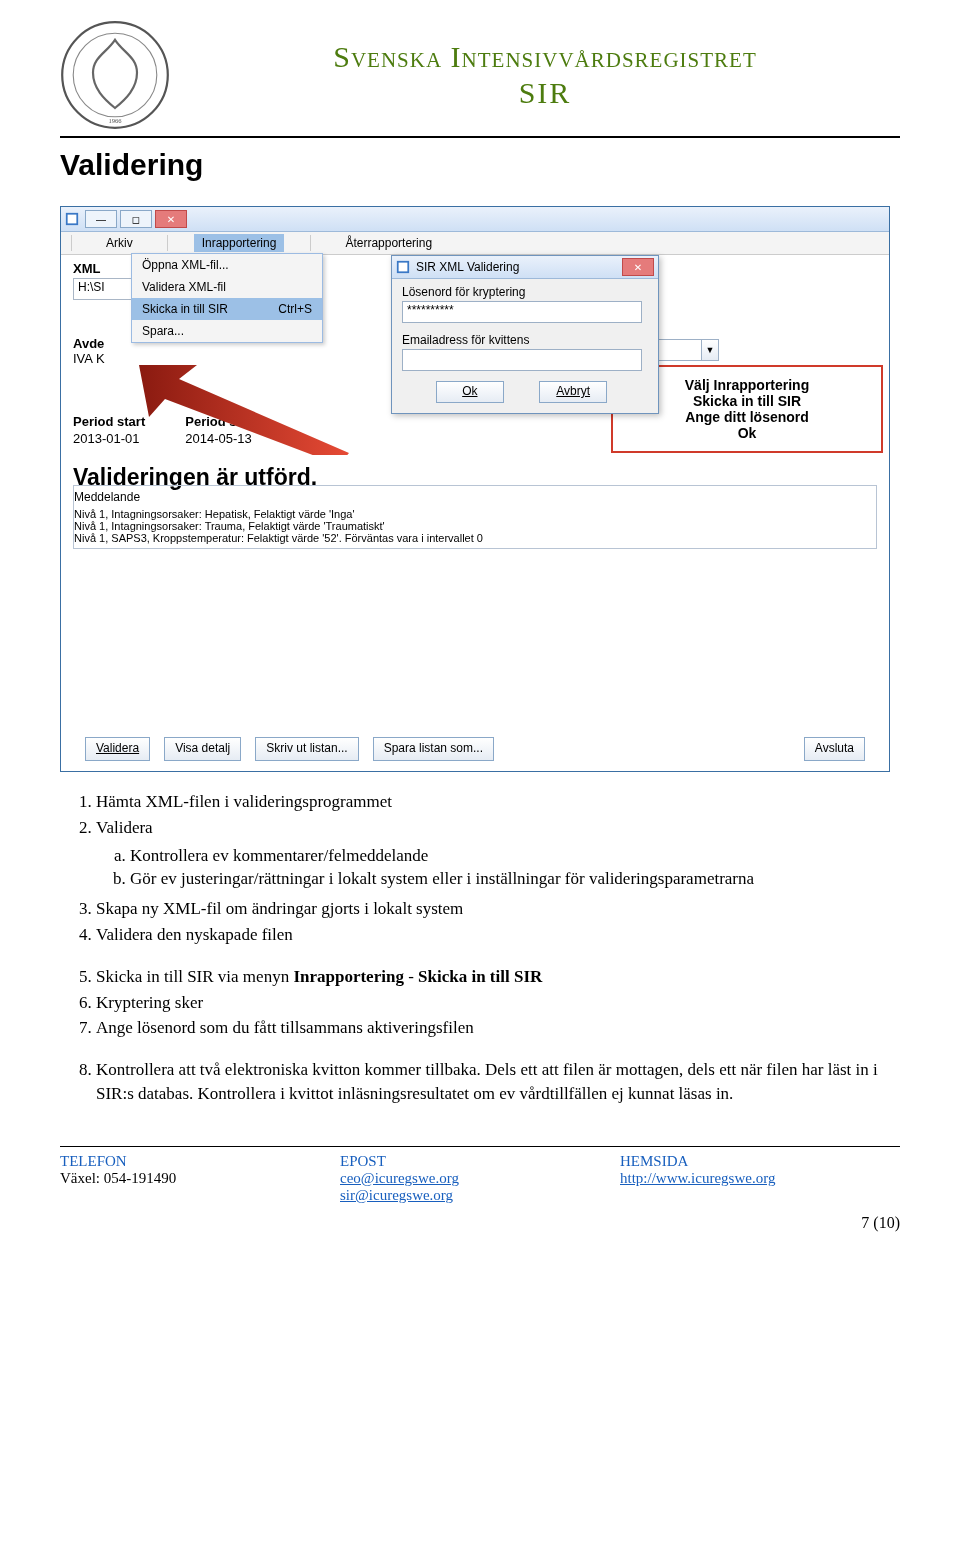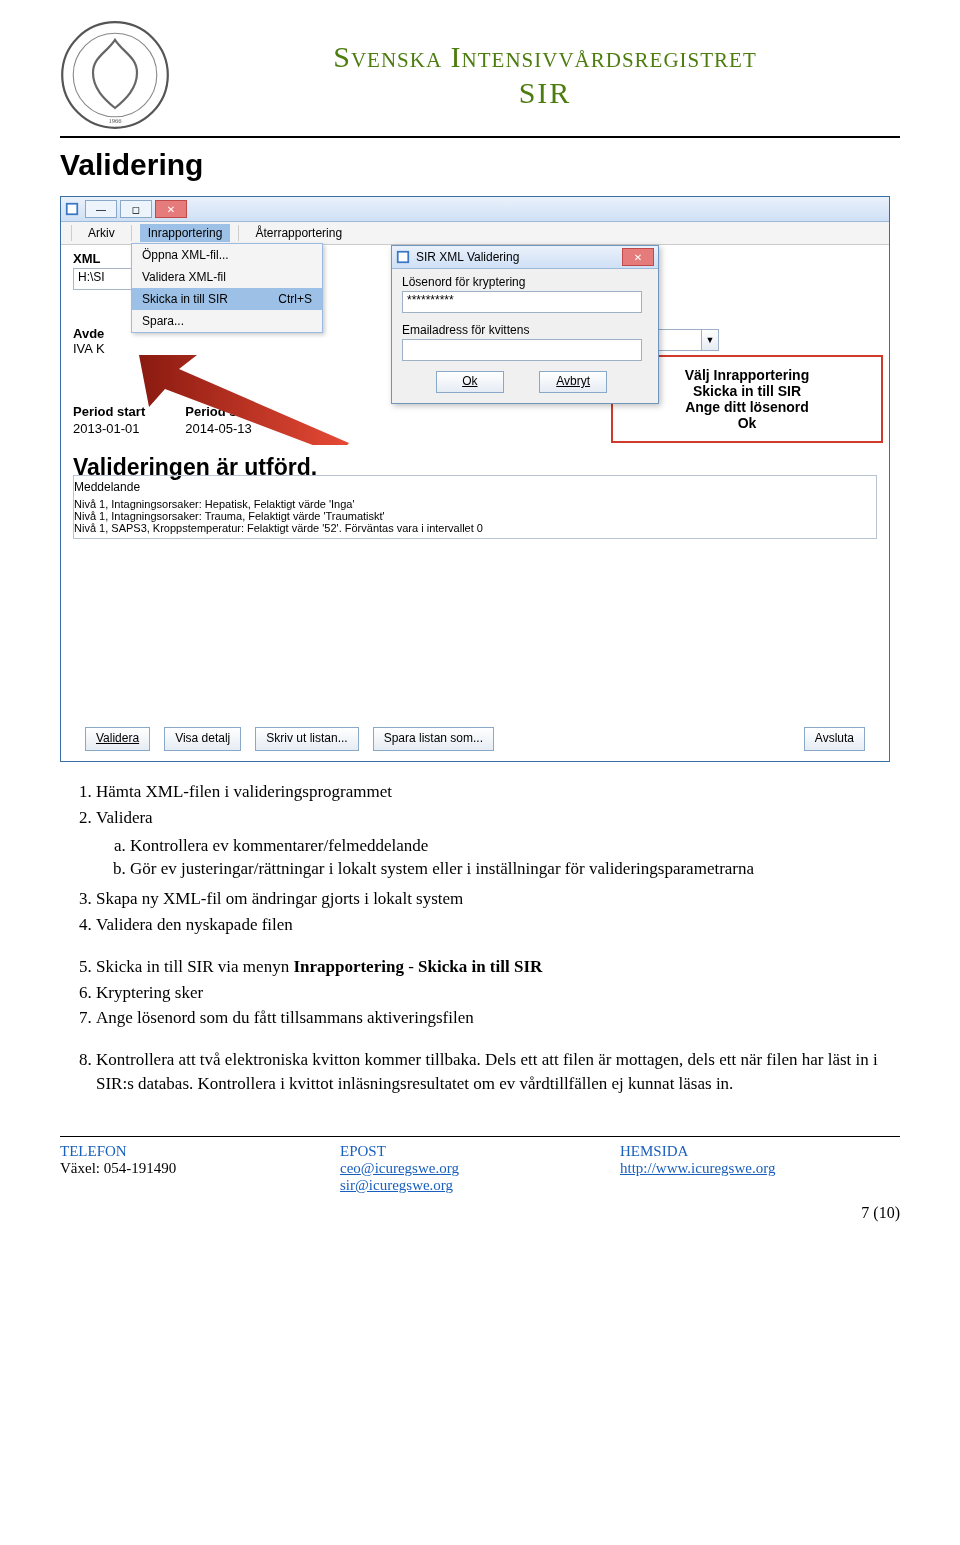--- a/index.html
+++ b/index.html
@@ -37,21 +37,21 @@
   .title-sub  { font-size: 30px; letter-spacing: 2px; margin-top: 2px; }
   hr.topline {
     border: 0;
     border-top: 2px solid #000;
     margin: 6px 0 10px 0;
   }
   .section-title {
     font-family: Arial, Helvetica, sans-serif;
     font-size: 30px;
     font-weight: bold;
-    margin: 6px 0 14px 0;
+    margin: 6px 0 24px 0;
   }
 
   
   .screenshot {
     border: 1px solid #3a6fa3;
     background: #fff;
     font-family: 'Segoe UI', Tahoma, Arial, sans-serif;
     font-size: 12px;
     width: 830px;
     margin: 8px 0 18px 0;
@@ -78,21 +78,21 @@
     display:flex; align-items:center; justify-content:center;
     font-size: 10px;
   }
   .win-btn.close { background:#e57b7b; border-color:#c04a4a; color:#fff; }
   .menubar {
     background: #f4f4f4;
     border-bottom: 1px solid #ccc;
     height: 22px;
     display: flex;
     align-items: center;
-    gap: 4px;
+    gap: 22px;
     padding: 0 6px;
   }
   .menubar .sep { width: 1px; height: 16px; background:#ccc; margin: 0 4px; }
   .menu-item {
     padding: 2px 8px;
   }
   .menu-item.open { background:#9cc0e6; }
   .dropdown {
     position: absolute;
     top: 46px; left: 70px;

